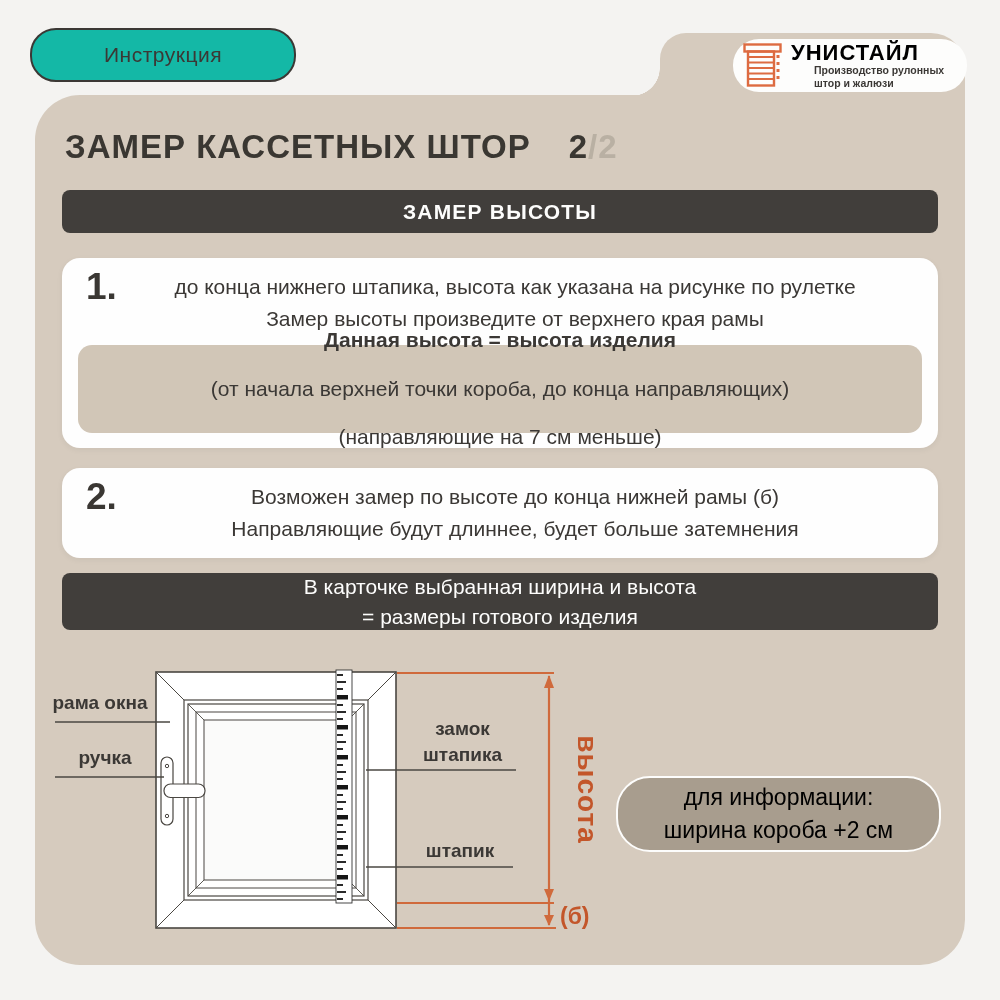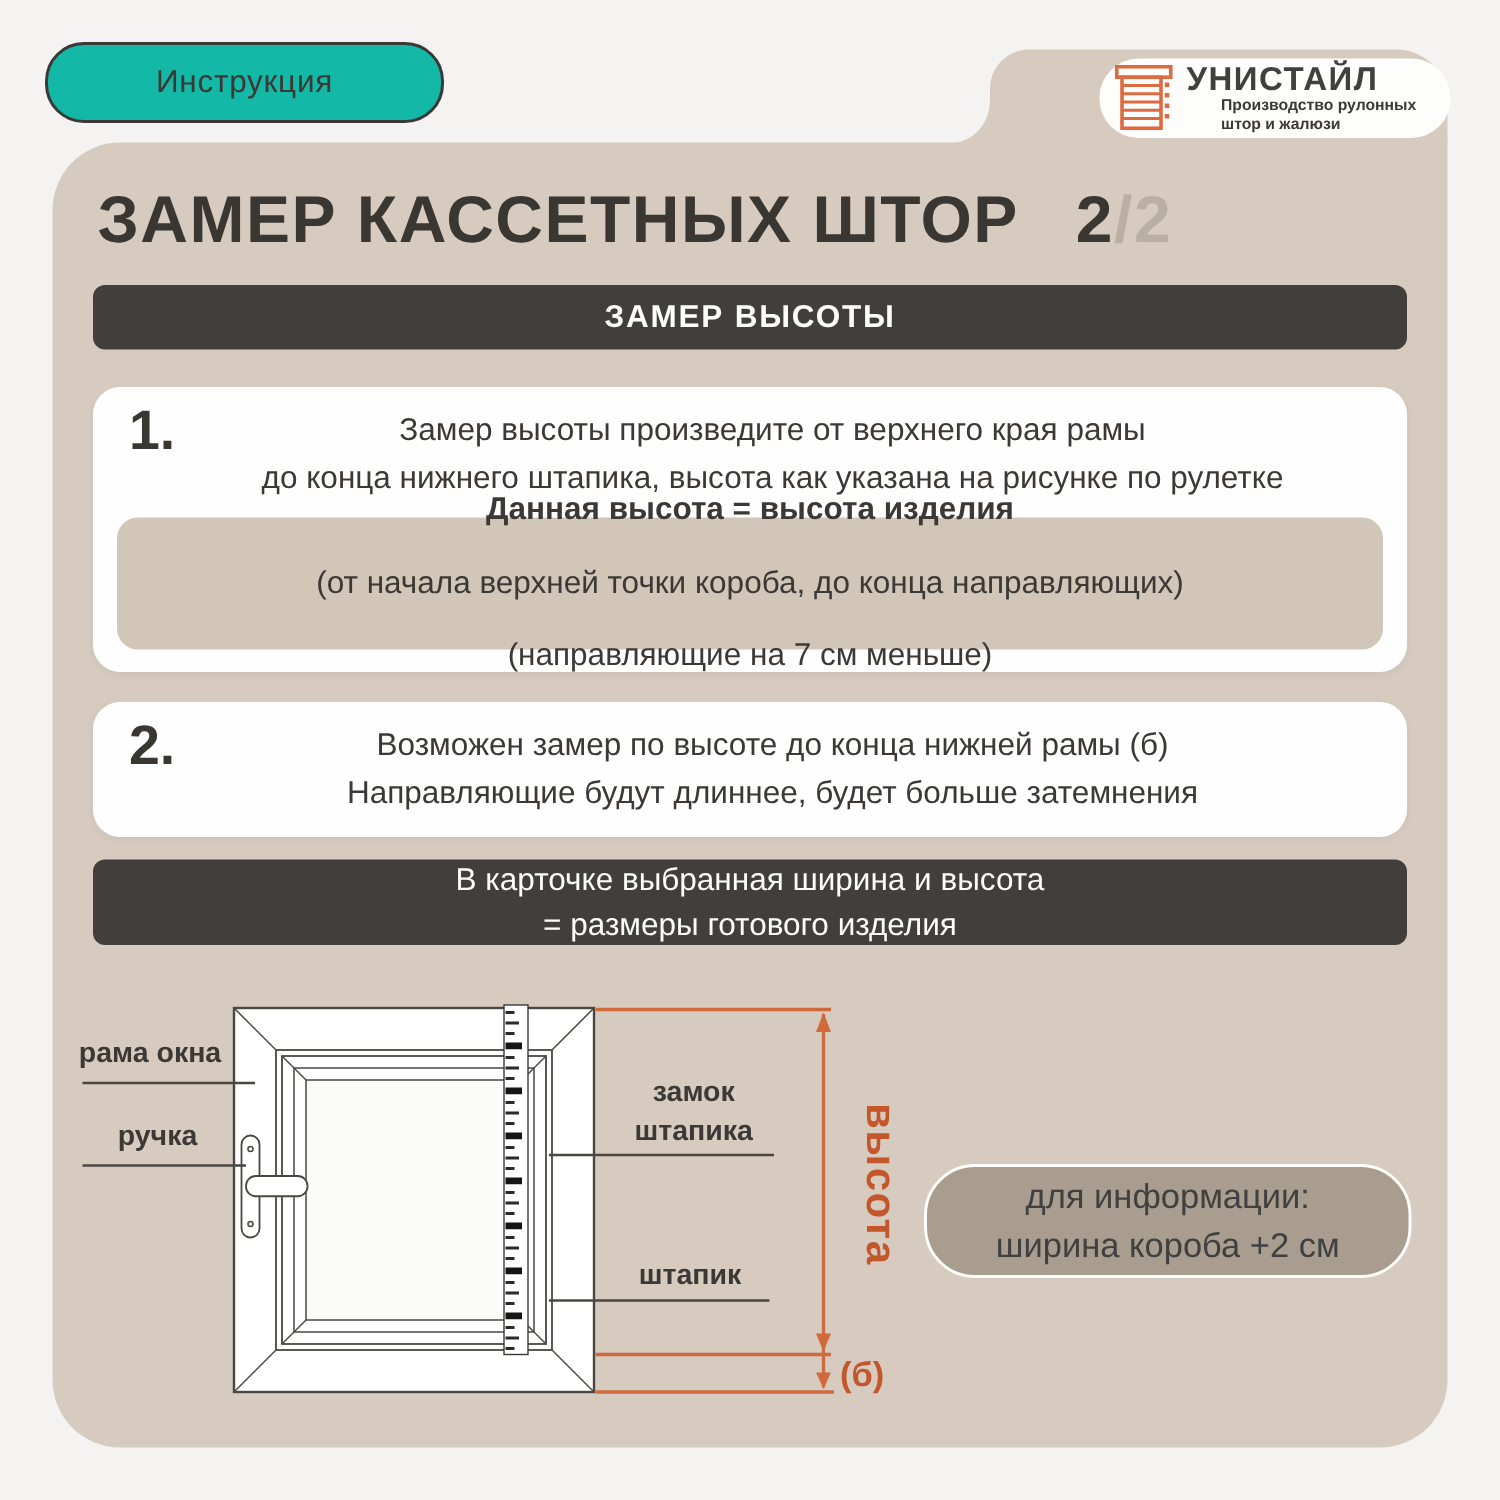--- a/index.html
+++ b/index.html
@@ -32,28 +32,28 @@
   .tab::before{
     content:"";position:absolute;left:-28px;bottom:0;width:28px;height:28px;
     background:radial-gradient(circle at 0 0, rgba(0,0,0,0) 27.5px, #d6cbbe 28px);
   }
   .logo-pill{
     left:733px;top:39px;width:234px;height:53px;
     background:#fdfdfc;border-radius:26px;
     display:flex;align-items:center;gap:8px;padding:0 10px;box-sizing:border-box;
   }
   .logo-text{display:flex;flex-direction:column;line-height:1.05;}
-  .logo-name{font-size:22px;font-weight:bold;color:#404040;letter-spacing:1px;}
+  .logo-name{font-size:22px;font-weight:bold;color:#000000;letter-spacing:1px;}
   .logo-tagline{font-size:10.5px;font-weight:bold;color:#3b3835;line-height:1.2;padding-left:23px;}
 
   
   .title-row{
     left:65px;top:122px;width:880px;height:50px;
     display:flex;align-items:center;
-    font-weight:bold;font-size:44px;letter-spacing:1px;color:#3a3732;
+    font-weight:bold;font-size:33px;letter-spacing:1px;color:#3a3732;
   }
   .page-counter{margin-left:38px;}
   .page-total{color:#b9b0a3;}
 
   
   .dark-bar{
     left:62px;width:876px;background:#413e3b;border-radius:8px;
     color:#fdfdfc;display:flex;flex-direction:column;
     align-items:center;justify-content:center;text-align:center;
   }
@@ -97,21 +97,21 @@
     transform:rotate(90deg);transform-origin:center;
     font-weight:bold;font-size:28px;letter-spacing:1px;color:#c3562a;
   }
   .label-b{left:560px;top:903px;width:60px;font-weight:bold;font-size:23px;color:#c3562a;}
 
   
   .info-box{
     left:616px;top:776px;width:325px;height:76px;
     background:#a89d8e;border:2.5px solid #fdfdfc;border-radius:34px;
     display:flex;flex-direction:column;align-items:center;justify-content:center;
-    color:#404040;font-size:23px;line-height:1.42;box-sizing:border-box;text-align:center;
+    color:#000000;font-size:23px;line-height:1.42;box-sizing:border-box;text-align:center;
   }
 
   svg{display:block;}
 </style>
 </head>
 <body>
 
 <div class="abs badge">
   <span>Инструкция</span>
 </div>
@@ -147,22 +147,22 @@
   <span class="page-counter"><span>2</span><span class="page-total">/2</span></span>
 </div>
 
 <div class="abs dark-bar bar-height">
   <span>ЗАМЕР ВЫСОТЫ</span>
 </div>
 
 <div class="abs step-card step1">
   <span class="step-number">1.</span>
   <div class="step-text">
+    <div>до конца нижнего штапика, высота как указана на рисунке по рулетке</div>
     <div>Замер высоты произведите от верхнего края рамы</div>
-    <div>до конца нижнего штапика, высота как указана на рисунке по рулетке</div>
   </div>
   <div class="note-box">
     <div class="note-title">Данная высота = высота изделия</div>
     <div>(от начала верхней точки короба, до конца направляющих)</div>
     <div>(направляющие на 7 см меньше)</div>
   </div>
 </div>
 
 <div class="abs step-card step2">
   <span class="step-number">2.</span>

